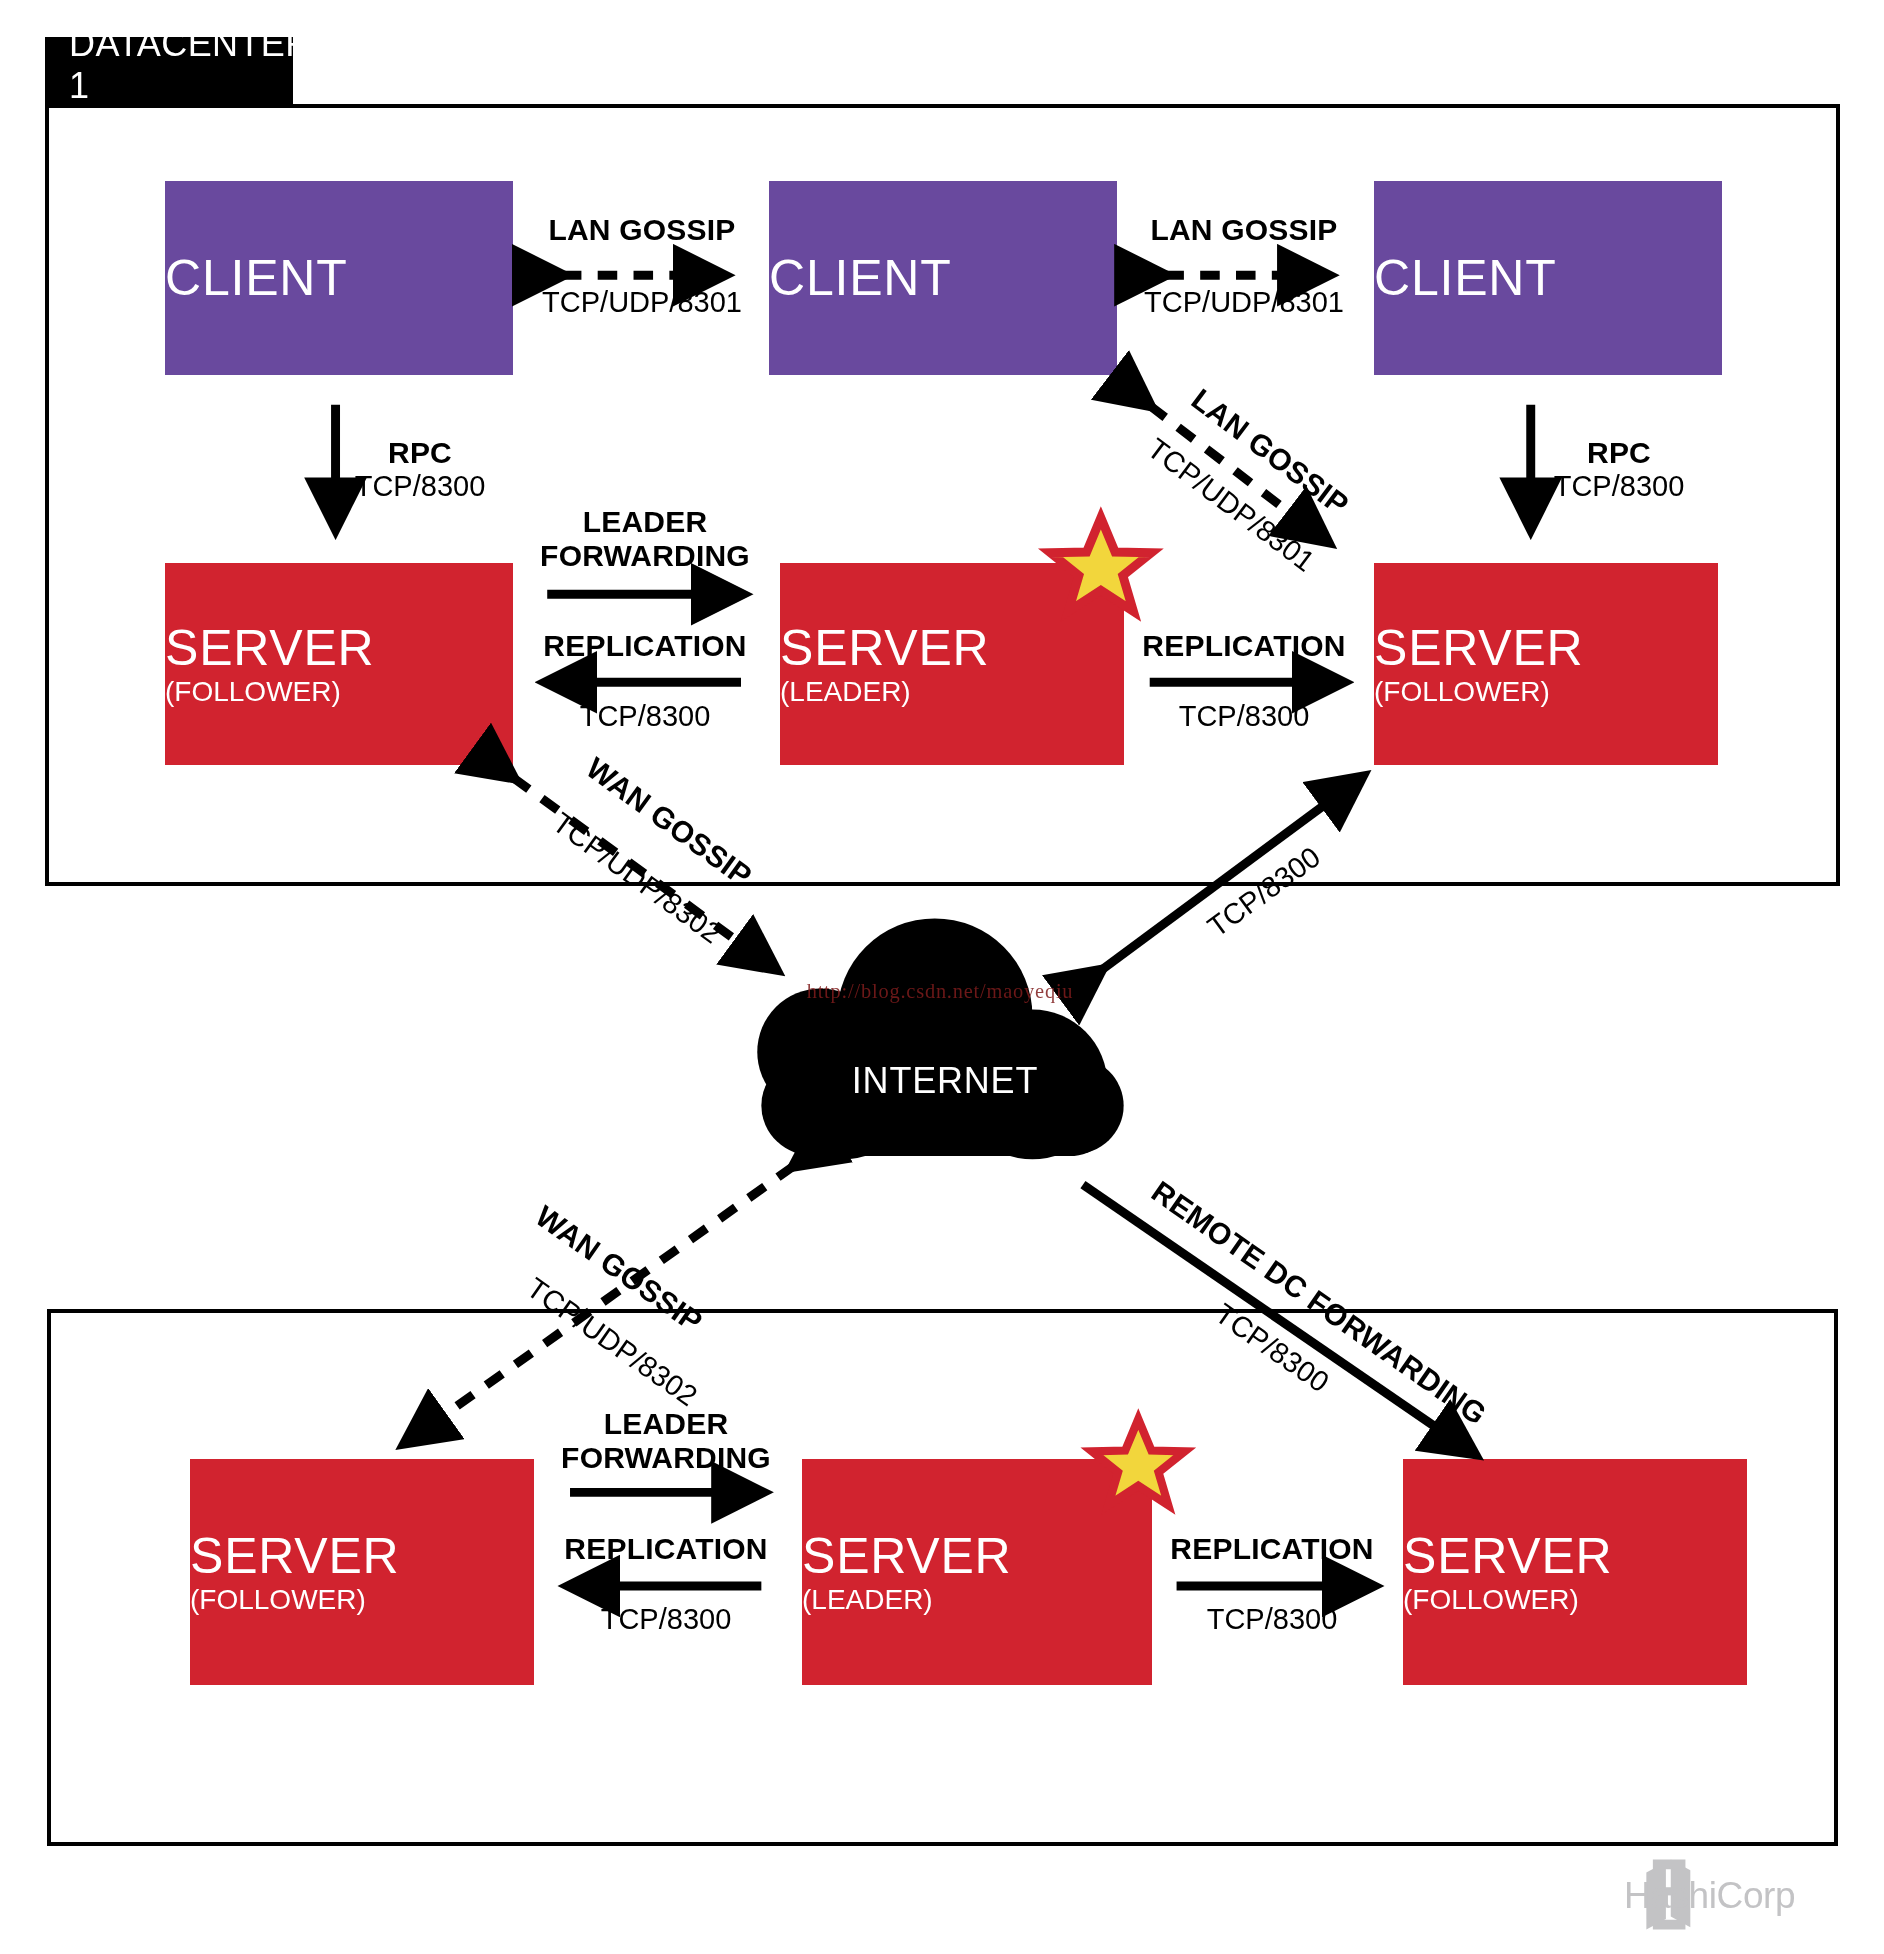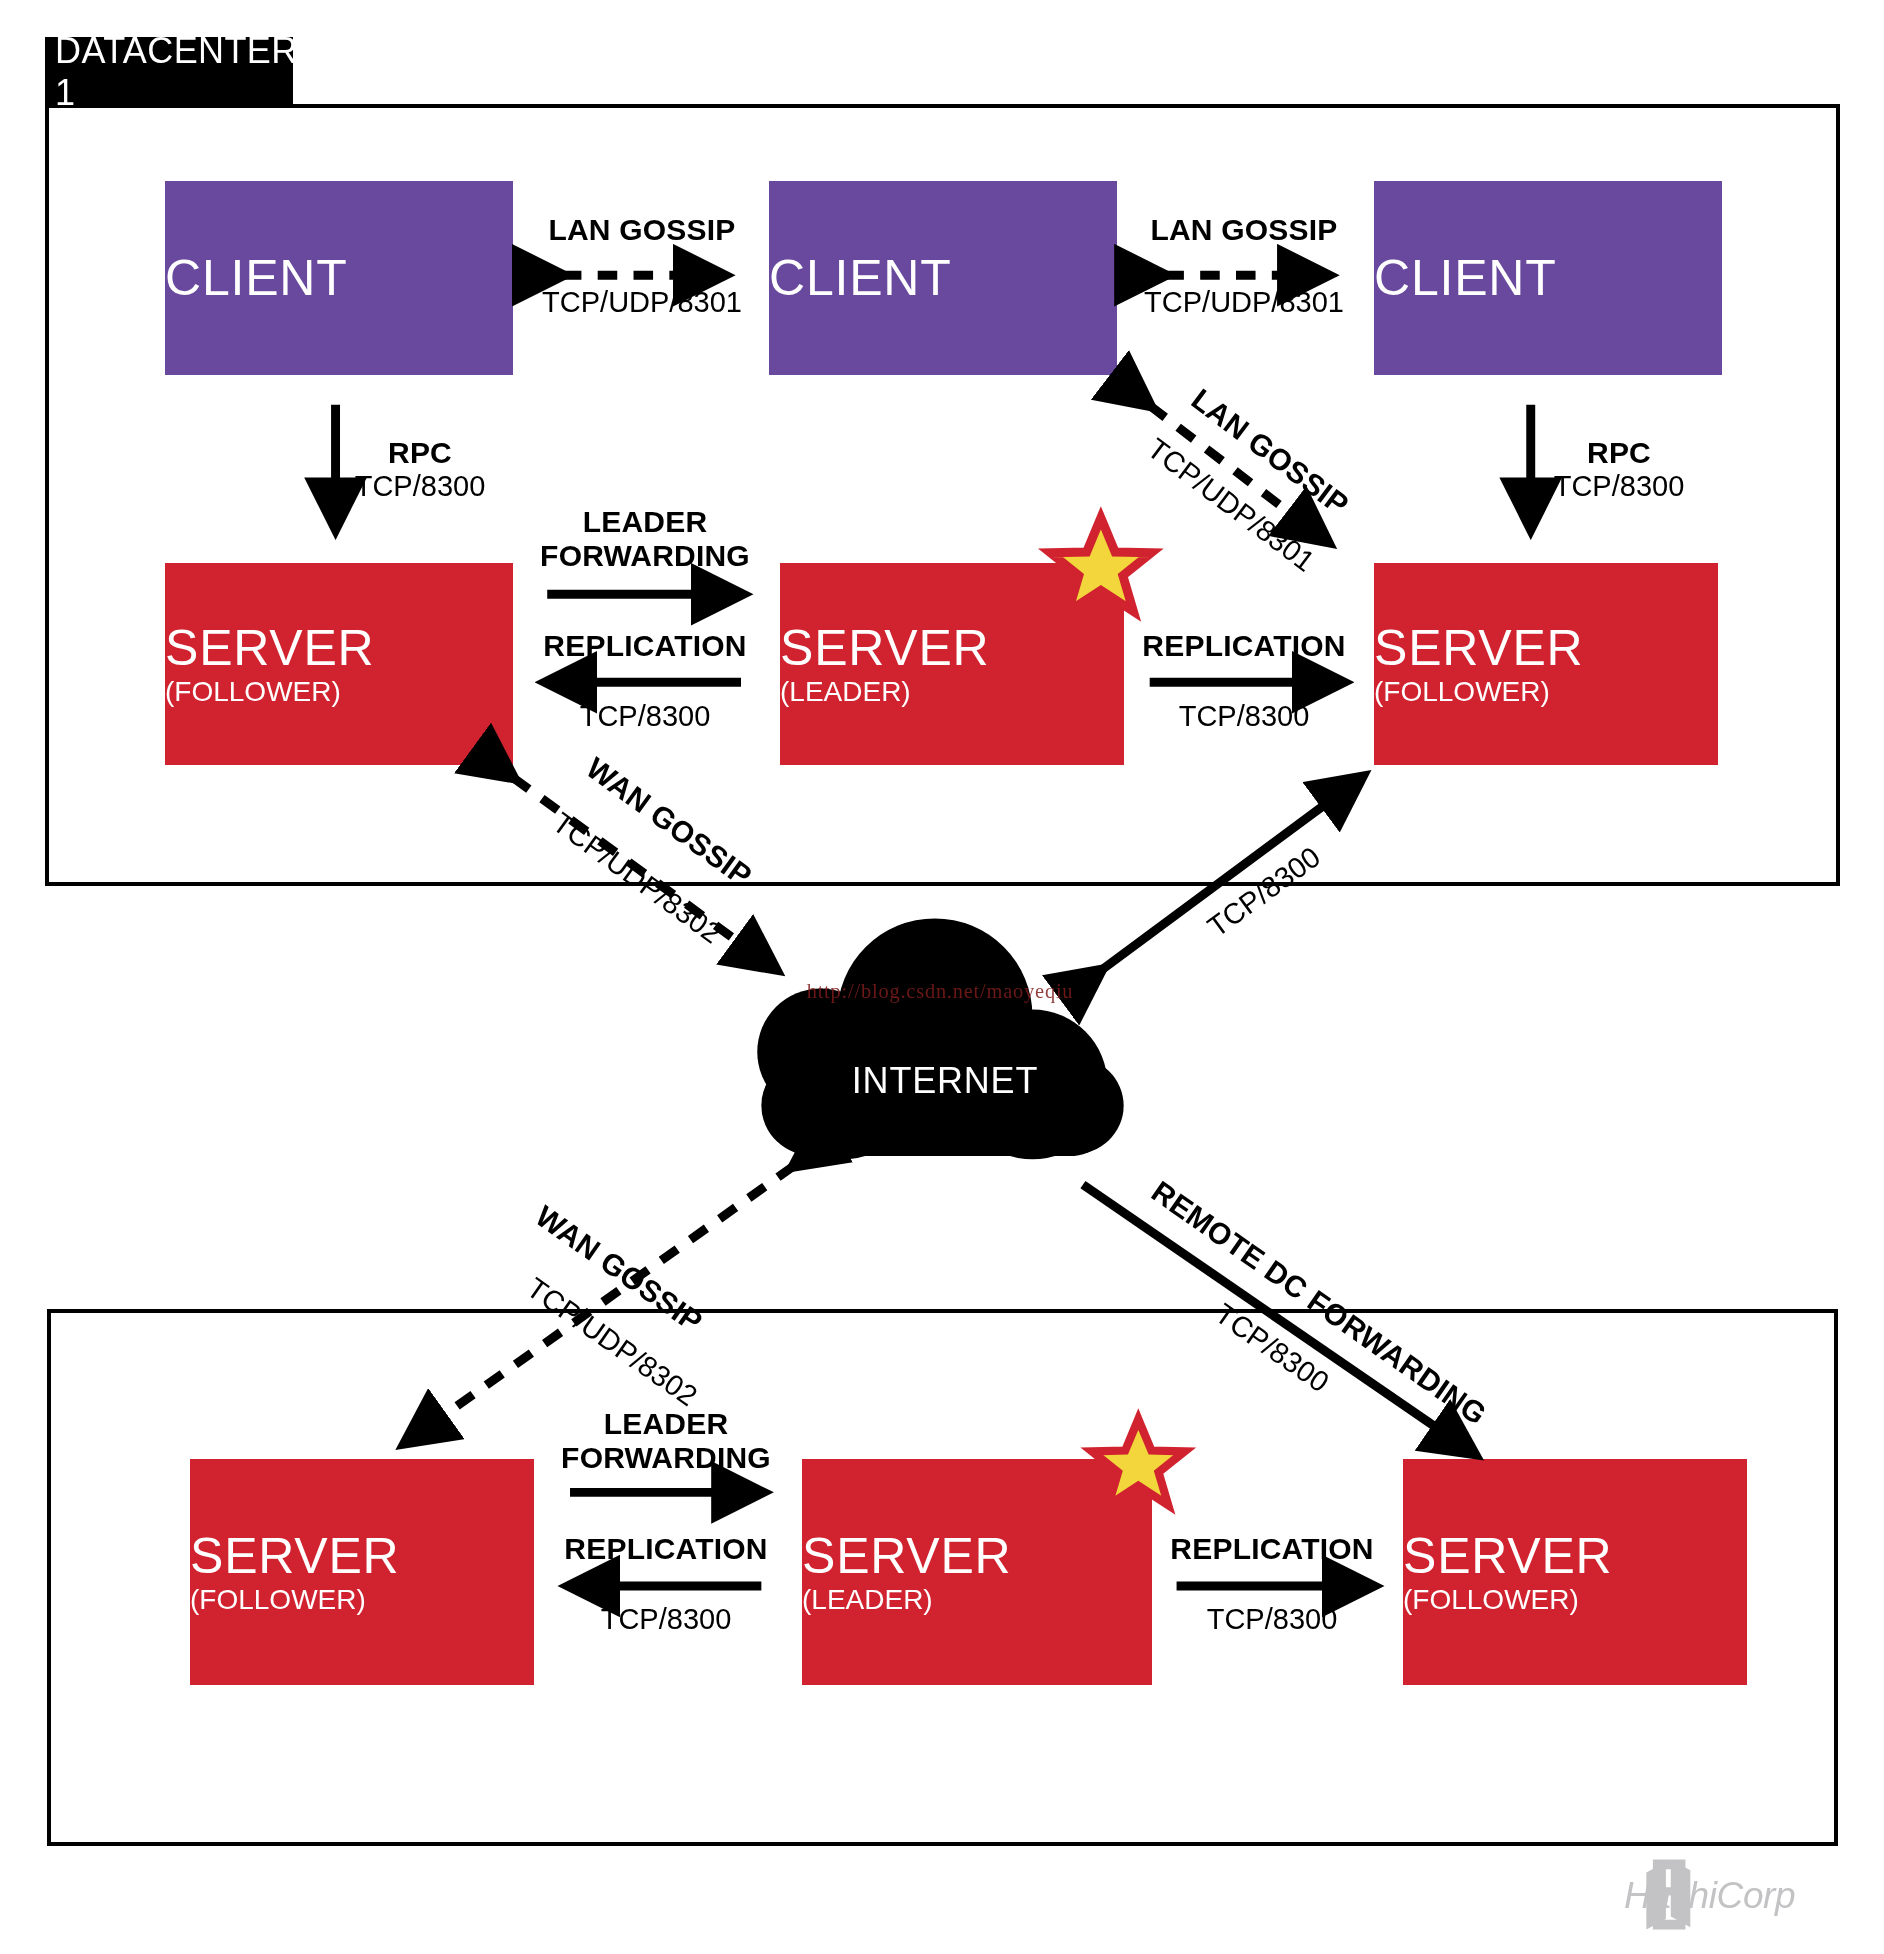--- a/index.html
+++ b/index.html
@@ -1,21 +1,21 @@
 <!DOCTYPE html>
 <html style="font-size:13px"><head>
 <meta charset="utf-8">
 <style>
   html,body{margin:0;padding:0;background:#ffffff;}
   body{font-family:"Liberation Sans",sans-serif;}
   #stage{position:relative;width:1885px;height:1954px;background:#fff;overflow:hidden;}
 
   .dc-frame{position:absolute;border:4.1px solid #000;background:transparent;box-sizing:border-box;}
-  .dc-tab{position:absolute;background:#000;color:#fff;display:flex;align-items:center;
-          padding-left:10px;letter-spacing:0.4px;box-sizing:border-box;}
+  .dc-tab{position:absolute;background:#000;color:#fff;display:flex;align-items:flex-end;
+          padding-left:24px;letter-spacing:0.4px;box-sizing:border-box;}
   .dc-tab span{font-size:36px;font-weight:400;color:#fff;}
 
   .node{position:absolute;display:flex;flex-direction:column;align-items:flex-start;
         justify-content:center;box-sizing:border-box;}
   .node .main{color:#fff;font-size:50px;font-weight:400;letter-spacing:0.8px;line-height:1;}
   .node .sub{color:#fff;font-size:28px;font-weight:400;margin-top:5px;line-height:1;}
   .client{background:#69499e;}
   .server{background:#d1232f;}
 
   .lbl{position:absolute;color:#000;text-align:center;line-height:1.12;white-space:nowrap;}
@@ -227,18 +227,18 @@
   </div>
 
   <div class="lbl" style="left:1272px;top:1532px;transform:translateX(-50%);">
     <span class="t1">REPLICATION</span>
     <span class="t2" style="margin-top:37px;">TCP/8300</span>
   </div>
 
   <div class="cloudtxt" style="left:945px;top:1060px;transform:translateX(-50%);">INTERNET</div>
   <div class="wmark" style="left:940px;top:980px;transform:translateX(-50%);">http://blog.csdn.net/maoyeqiu</div>
 
-  <div class="brand" style="left:1624px;top:1875px;font-style:italic;">
+  <div class="brand" style="left:1624px;top:1875px;">
     <div class="bt">HashiCorp</div>
   </div>
 
 </div>
 
 
 </body></html>

